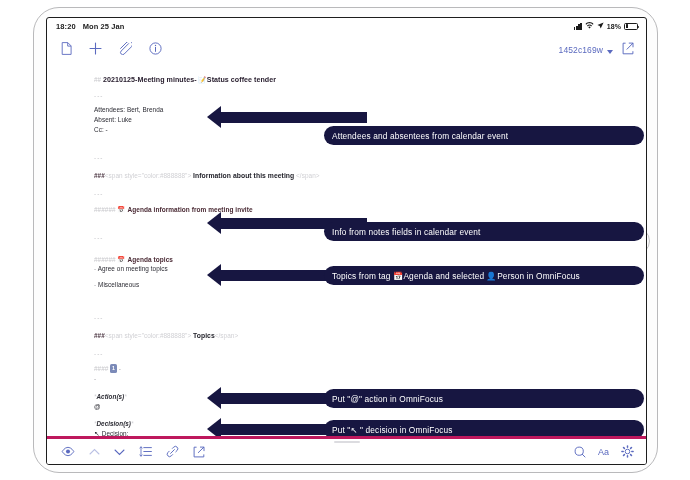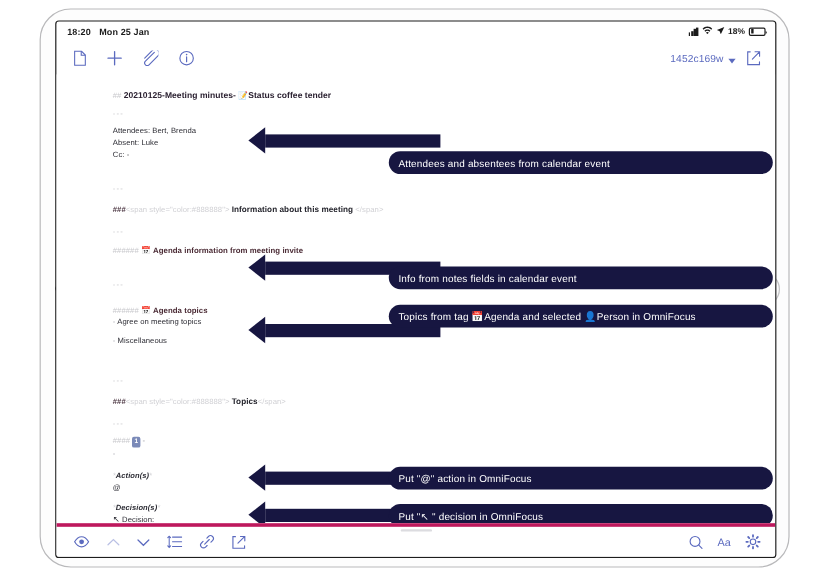--- a/index.html
+++ b/index.html
@@ -348,21 +348,21 @@
         <span class="plain" style="font-size:7px;">↖</span> <span class="plain">Decision:</span>
       </div>
 
       <div class="arrow" style="left:174px; top:50px; width:146px;"></div>
       <div class="callout" style="left:277px; top:46px; width:320px;margin-top:18px;">Attendees and absentees from calendar event</div>
 
       <div class="arrow" style="left:174px; top:156px; width:146px;"></div>
       <div class="callout" style="left:277px; top:160px; width:320px;">Info from notes fields in calendar event</div>
 
       <div class="arrow" style="left:174px; top:208px; width:146px;"></div>
-      <div class="callout" style="left:277px; top:192px; width:320px;">Topics from tag 📅Agenda and selected 👤Person in OmniFocus</div>
+      <div class="callout" style="left:277px; top:204px; width:320px;">Topics from tag 📅Agenda and selected 👤Person in OmniFocus</div>
 
       <div class="arrow" style="left:174px; top:331px; width:146px;"></div>
       <div class="callout" style="left:277px; top:327px; width:320px;">Put "@" action in OmniFocus</div>
 
       <div class="arrow" style="left:174px; top:362px; width:146px;"></div>
       <div class="callout" style="left:277px; top:358px; width:320px;">Put "↖ " decision in OmniFocus</div>
     </div>
 
     <div id="toolbar-bottom">
       <span class="kb-hint"></span>

